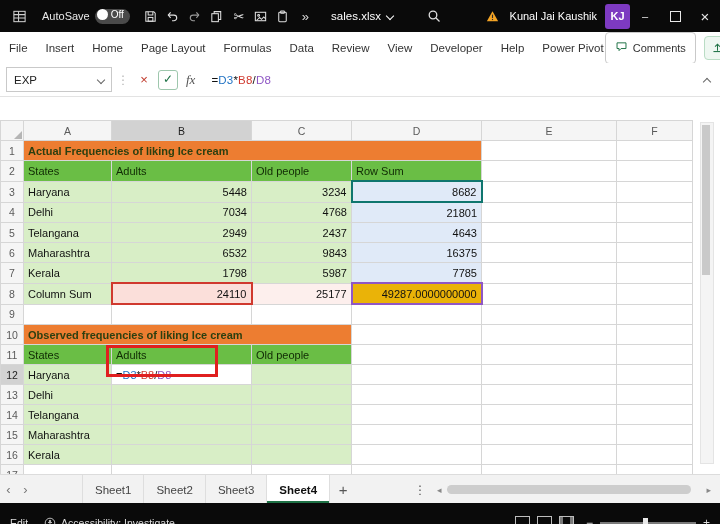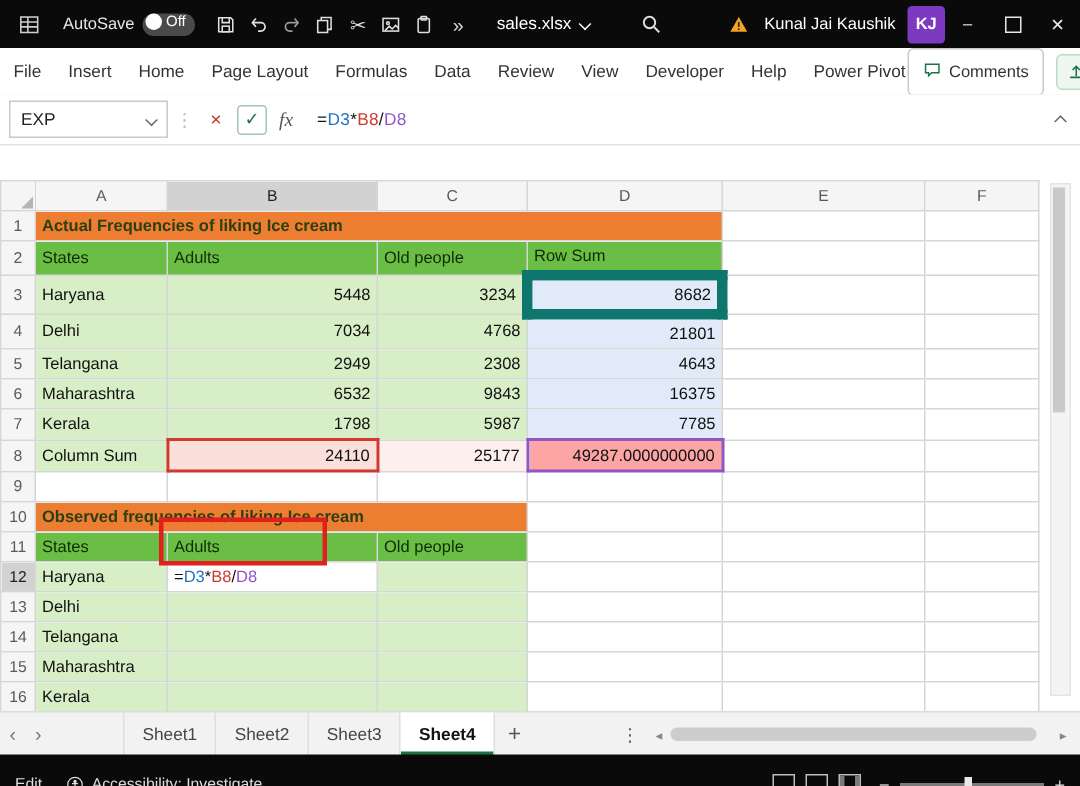--- a/index.html
+++ b/index.html
@@ -61,22 +61,22 @@
   .grid th.hl{background:#d2d2d2;color:#222}
   th.corner{position:relative}
   .tri{position:absolute;right:1px;bottom:1px;width:0;height:0;border-left:8px solid transparent;border-bottom:8px solid #b5b5b5}
   td.gh{background:#6abe45;color:#102a04}
   td.gb{background:#d8eec6}
   td.num{text-align:right}
   td.or{background:#ed7d31;color:#2c3f10;font-weight:700}
   td.bl{background:#e0eaf8}
   td.pk{background:#fbdfda}
   td.pkl{background:#fdefed}
-  td.pp{background:#fca5a5}
-  td.refb{border:7px solid #0f766e}
+  td.pp{background:#eab308}
+  td.refb{border:2px solid #0f766e}
   td.refr{border:2px solid #d0392e}
   td.refp{border:2px solid #8f57c5}
   td.edit{background:#fff}
   .rb{color:#2173c4}.rr{color:#d0392e}.rp{color:#8f57c5}
   .redbox{position:absolute;left:106px;top:225px;width:106px;height:26px;border:3px solid #e01f1f;
           pointer-events:none;z-index:5}
   .vscroll{position:absolute;left:700px;top:2px;width:12px;height:340px;background:#f4f4f4;border:1px solid #e4e4e4}
   .vthumb{position:absolute;left:1px;top:2px;width:8px;height:150px;background:#c9c9c9}
 
   
@@ -295,21 +295,21 @@
       <td class="gb num">7034</td>
       <td class="gb num">4768</td>
       <td class="bl num">21801</td>
       <td></td>
           <td></td>
     </tr>
     <tr>
       <th>5</th>
       <td class="gb">Telangana</td>
       <td class="gb num">2949</td>
-      <td class="gb num">2308</td>
+      <td class="gb num">2437</td>
       <td class="bl num">4643</td>
       <td></td>
           <td></td>
     </tr>
     <tr>
       <th>6</th>
       <td class="gb">Maharashtra</td>
       <td class="gb num">6532</td>
       <td class="gb num">9843</td>
       <td class="bl num">16375</td>

